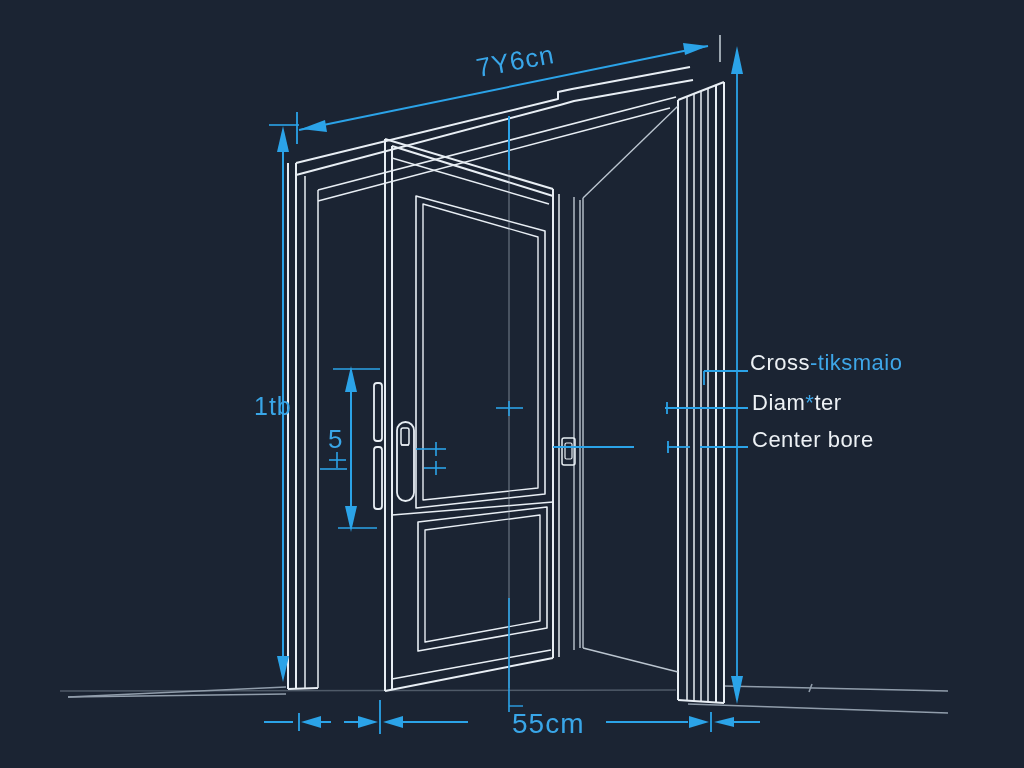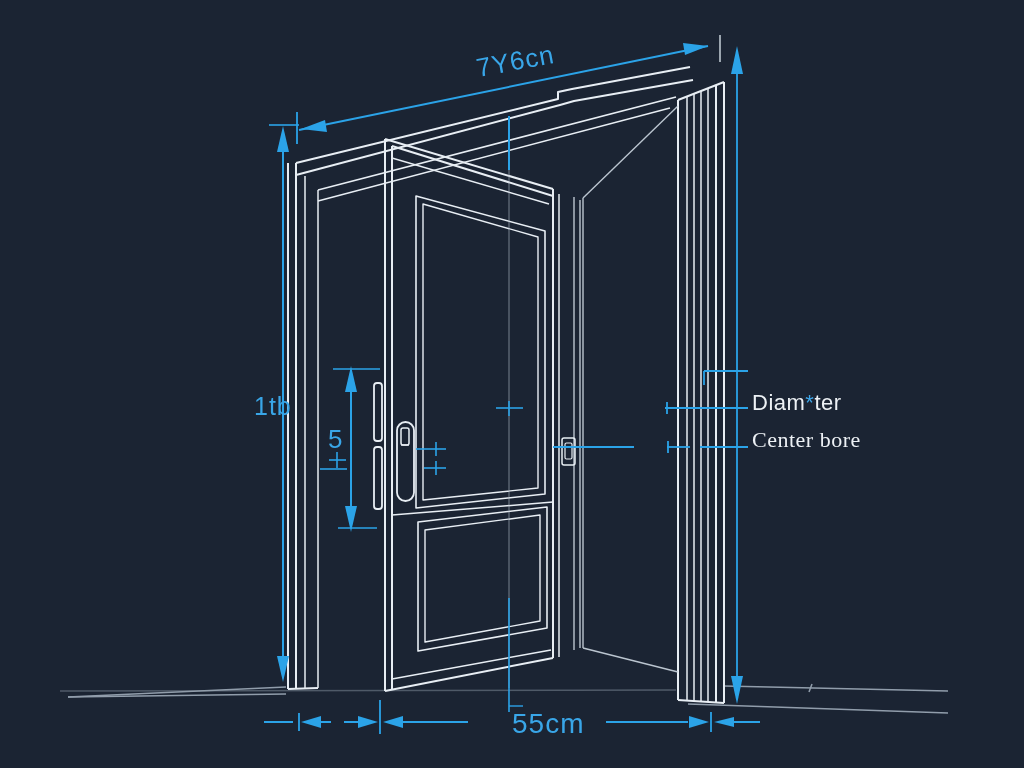--- a/index.html
+++ b/index.html
@@ -12,21 +12,21 @@
   .lbl{position:absolute;white-space:nowrap;line-height:1;}
   .dim-text{color:#39a6e8;font-weight:400;letter-spacing:1px;}
   .callout{font-size:22px;color:#edf1f5;letter-spacing:0.5px;}
   .callout .blue{color:#3ea6e8;}
   #top-width-label{left:476px;top:48px;font-size:26px;transform:rotate(-10.5deg);}
   #left-height-label{left:254px;top:394px;font-size:25px;}
   #lock-height-label{left:328px;top:426px;font-size:26px;}
   #bottom-width-label{left:512px;top:710px;font-size:28px;}
   #callout-cross{left:750px;top:352px;}
   #callout-diameter{left:752px;top:392px;}
-  #callout-centerbore{left:752px;top:429px;font-family:Liberation Serif, serif;}
+  #callout-centerbore{left:752px;top:429px;}
 </style>
 </head>
 <body>
 
 <div class="stage">
 
   <svg width="1024" height="768" viewBox="0 0 1024 768">
 
     <g stroke="#a7b4c2" stroke-width="1.5" fill="none" opacity="0.85">
       <path d="M68 697 L286 687"></path>
@@ -185,20 +185,23 @@
   </svg>
 
   <div id="top-width-label" class="lbl dim-text">7Y6cn</div>
 
   <div id="left-height-label" class="lbl dim-text">1tb</div>
 
   <div id="lock-height-label" class="lbl dim-text">5</div>
 
   <div id="bottom-width-label" class="lbl dim-text">55cm</div>
 
+  <div id="callout-cross" class="lbl callout">
+    <span>Cross</span><span class="blue">-tiksmaio</span>
+  </div>
 
   <div id="callout-diameter" class="lbl callout">
     <span>Diam</span><span class="blue">*</span><span>ter</span>
   </div>
 
   <div id="callout-centerbore" class="lbl callout">Center bore</div>
 
 </div>
 
 </body></html>

